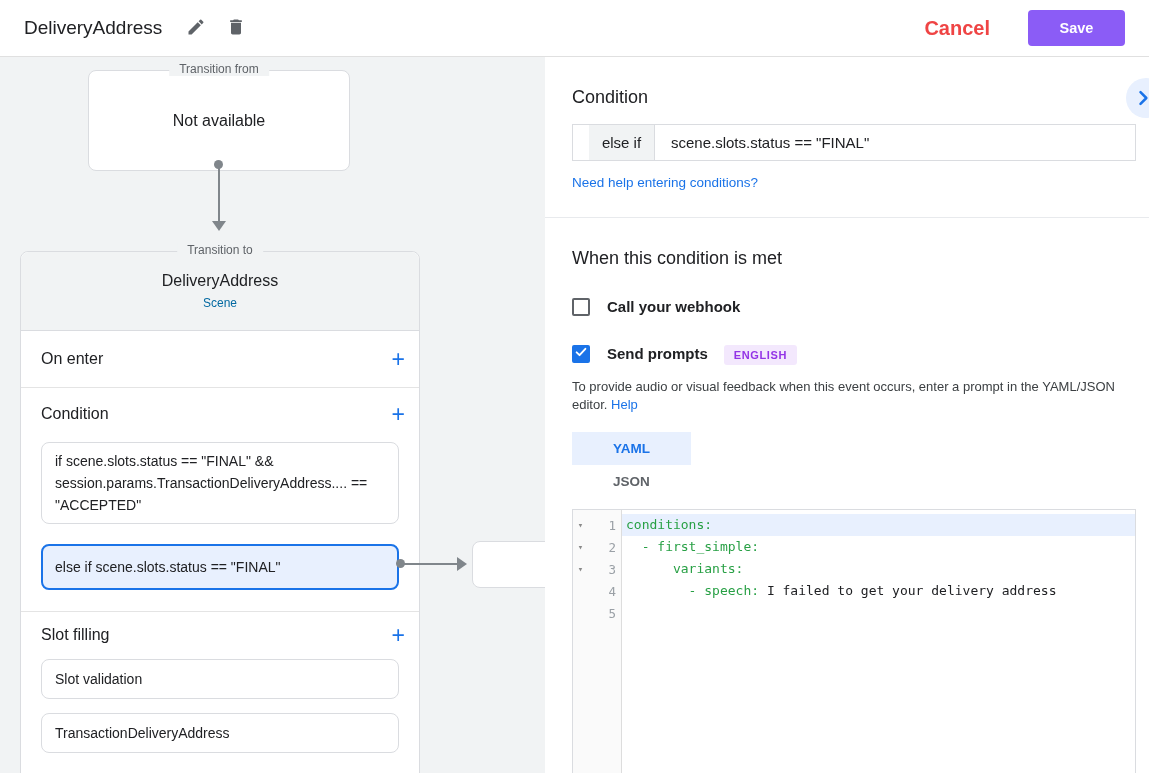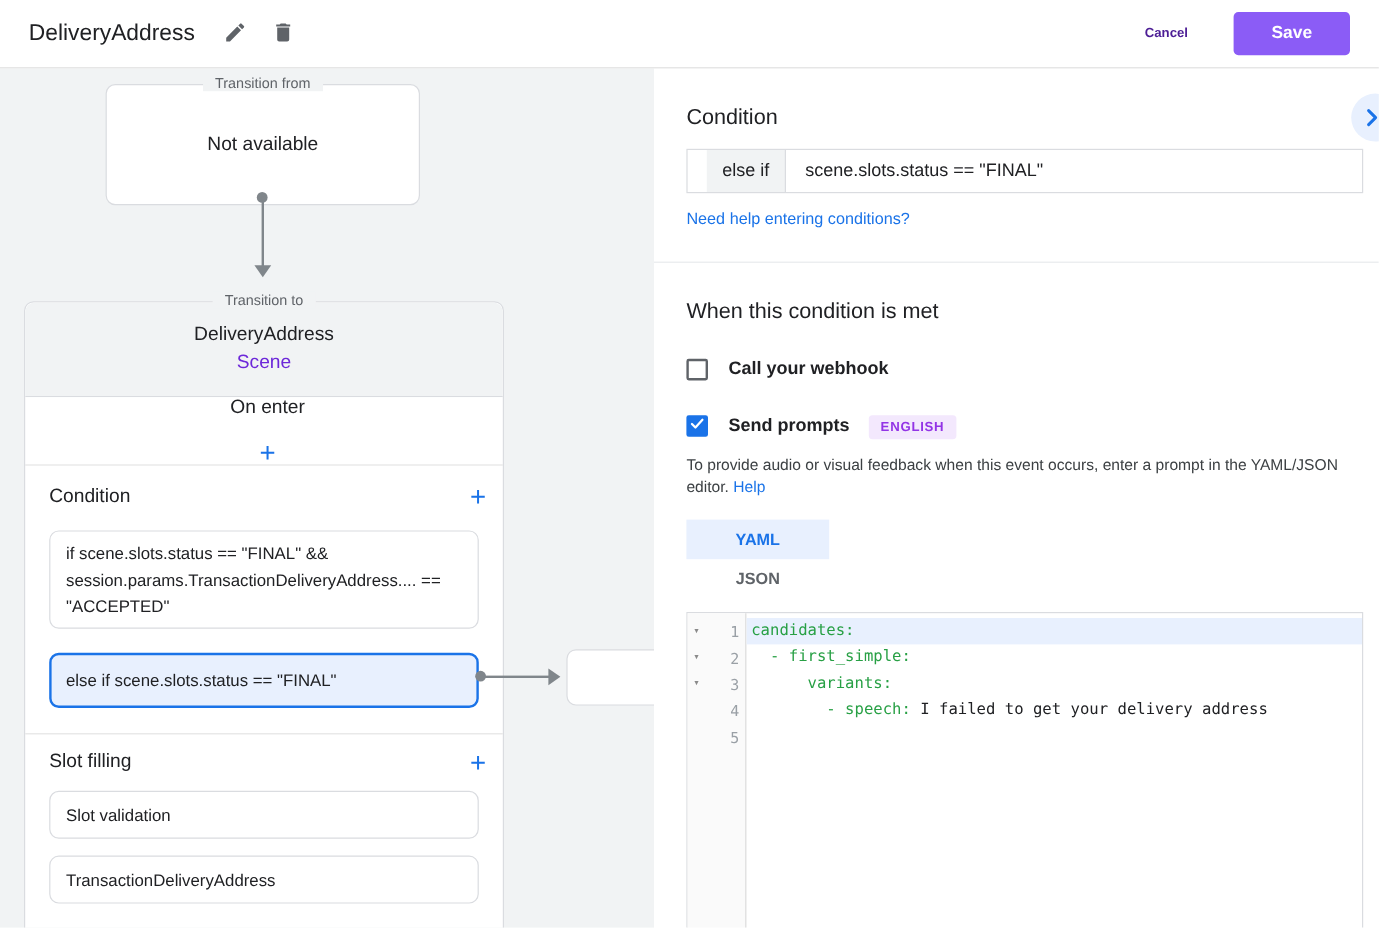--- a/index.html
+++ b/index.html
@@ -8,21 +8,21 @@
 
   
   .page-header { position:absolute; top:0; left:0; width:1149px; height:57px;
     background:#fff; border-bottom:1px solid #e0e0e0; display:flex; align-items:center;
     padding:0 24px; z-index:5; }
   .page-title { font-size:19px; color:#202124; }
   .icon-btn { border:none; background:none; cursor:pointer; margin-left:22px;
     width:24px; height:24px; display:flex; align-items:center; justify-content:center; }
   .icon-btn svg { fill:#5f6368; }
   .header-spacer { flex:1; }
-  .cancel-btn { border:none; background:none; color:#4c1d95; font-size:11px;
+  .cancel-btn { border:none; background:none; color:#ef4444; font-size:20px;
     font-weight:600; margin-right:38px; cursor:pointer; font-family:inherit; }
   .save-btn { background:#8b5cf6; color:#fff; border:none; border-radius:4px;
     width:97px; height:36px; font-size:14.5px; font-weight:600; cursor:pointer; font-family:inherit; }
 
   
   .canvas { position:absolute; top:57px; left:0; width:545px; height:716px;
     background:#f1f3f4; overflow:hidden; }
   .legend { position:absolute; top:-9px; left:50%; transform:translateX(-50%);
     background:#f1f3f4; padding:0 10px; font-size:12px; color:#5f6368; white-space:nowrap; }
 
@@ -42,24 +42,24 @@
     border-left:10px solid #80868b; }
   .target-box { position:absolute; left:472px; top:484px; width:110px; height:47px;
     background:#fff; border:1px solid #dadce0; border-radius:8px; }
 
   .scene-card { position:absolute; left:20px; top:194px; width:400px; height:600px;
     background:#fff; border:1px solid #dadce0; border-radius:8px; }
   .card-head { height:79px; background:#f1f3f4; border-bottom:1px solid #dadce0;
     border-radius:8px 8px 0 0; display:flex; flex-direction:column;
     align-items:center; justify-content:center; }
   .card-title { font-size:16px; color:#202124; }
-  .card-subtitle { font-size:16px; color:#6d28d9; margin-top:6px; }
+  .card-subtitle { font-size:12px; color:#0369a1; margin-top:6px; }
   .card-row { display:flex; align-items:center; justify-content:space-between;
     padding:0 14px 0 20px; }
-  .row-onenter { height:57px; border-bottom:1px solid #e4e4e4;flex-direction:column; }
+  .row-onenter { height:57px; border-bottom:1px solid #e4e4e4; }
   .section-header { height:52px; }
   .section-label { font-size:16px; color:#202124; }
   .plus { color:#1a73e8; font-size:23px; font-weight:300; line-height:20px; cursor:pointer; }
   .sec-condition { border-bottom:1px solid #e4e4e4; padding-bottom:21px; }
   .cond-box { margin:2px 20px 0; border:1px solid #dadce0; border-radius:8px;
     padding:7px 13px; font-size:14px; line-height:22px; color:#202124; background:#fff; }
   .cond-box.selected { margin-top:20px; background:#e8f0fe; border:2px solid #1a73e8;
     padding:10px 12px; }
   .sec-slots .section-header { height:45px; }
   .slot-box { margin:2px 20px 14px; border:1px solid #dadce0; border-radius:8px;
@@ -245,20 +245,20 @@
       <div class="gutter-line">
           <span class="fold"></span>
           <span class="lnum">4</span>
         </div>
       <div class="gutter-line">
           <span class="fold"></span>
           <span class="lnum">5</span>
         </div>
     </div>
     <div class="code-area">
-      <div class="code-line active"><span class="tok-key">candidates:</span><span class="tok-val"></span></div>
+      <div class="code-line active"><span class="tok-key">conditions:</span><span class="tok-val"></span></div>
       <div class="code-line"><span class="tok-key">  - first_simple:</span><span class="tok-val"></span></div>
       <div class="code-line"><span class="tok-key">      variants:</span><span class="tok-val"></span></div>
       <div class="code-line"><span class="tok-key">        - speech:</span><span class="tok-val"> I failed to get your delivery address</span></div>
       <div class="code-line"><span class="tok-key"></span><span class="tok-val"></span></div>
     </div>
   </div>
 </aside>
 
 </body></html>

